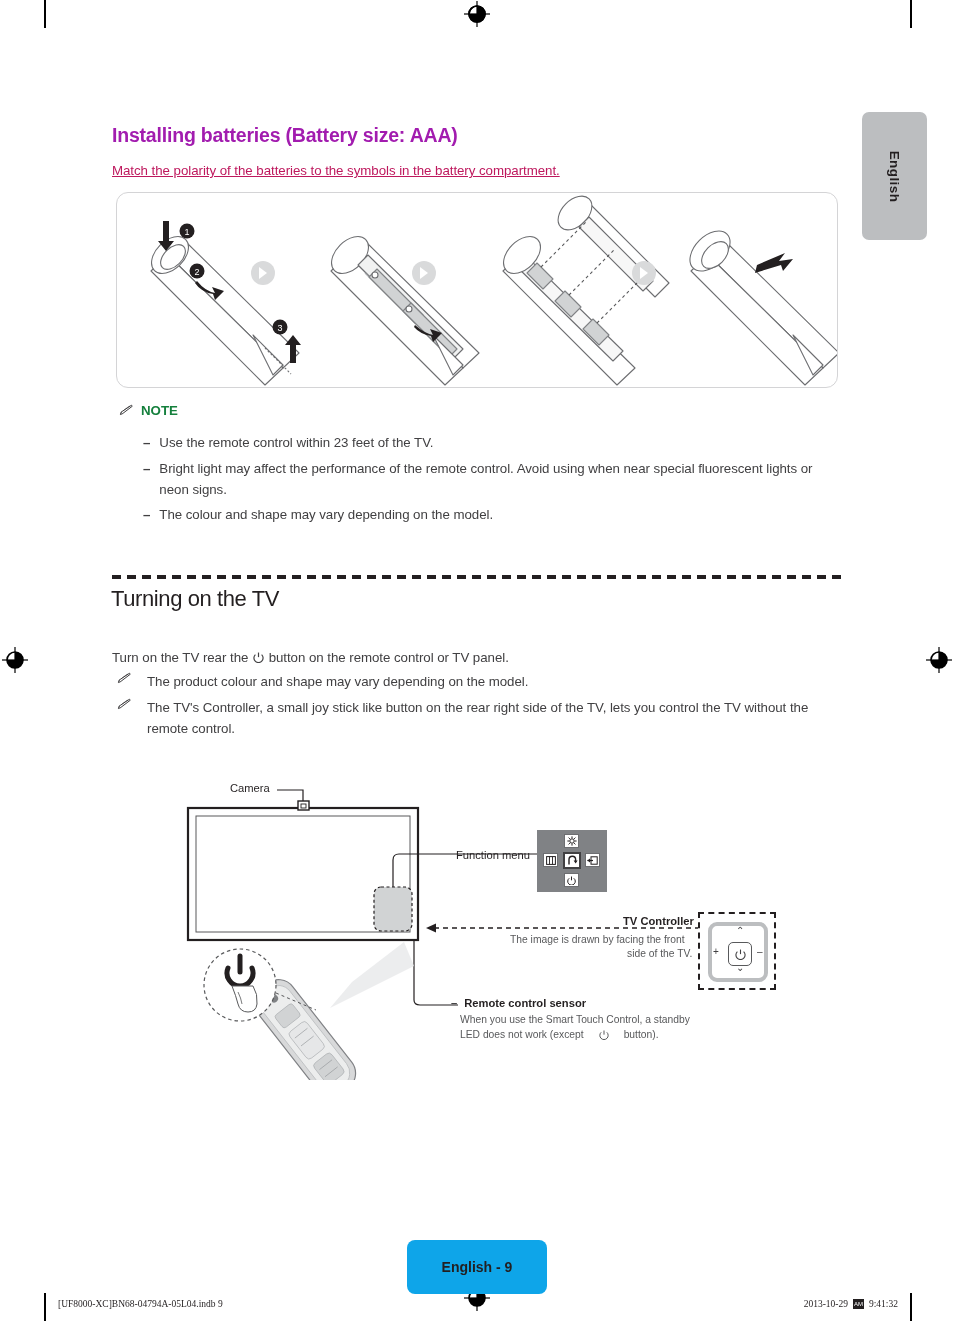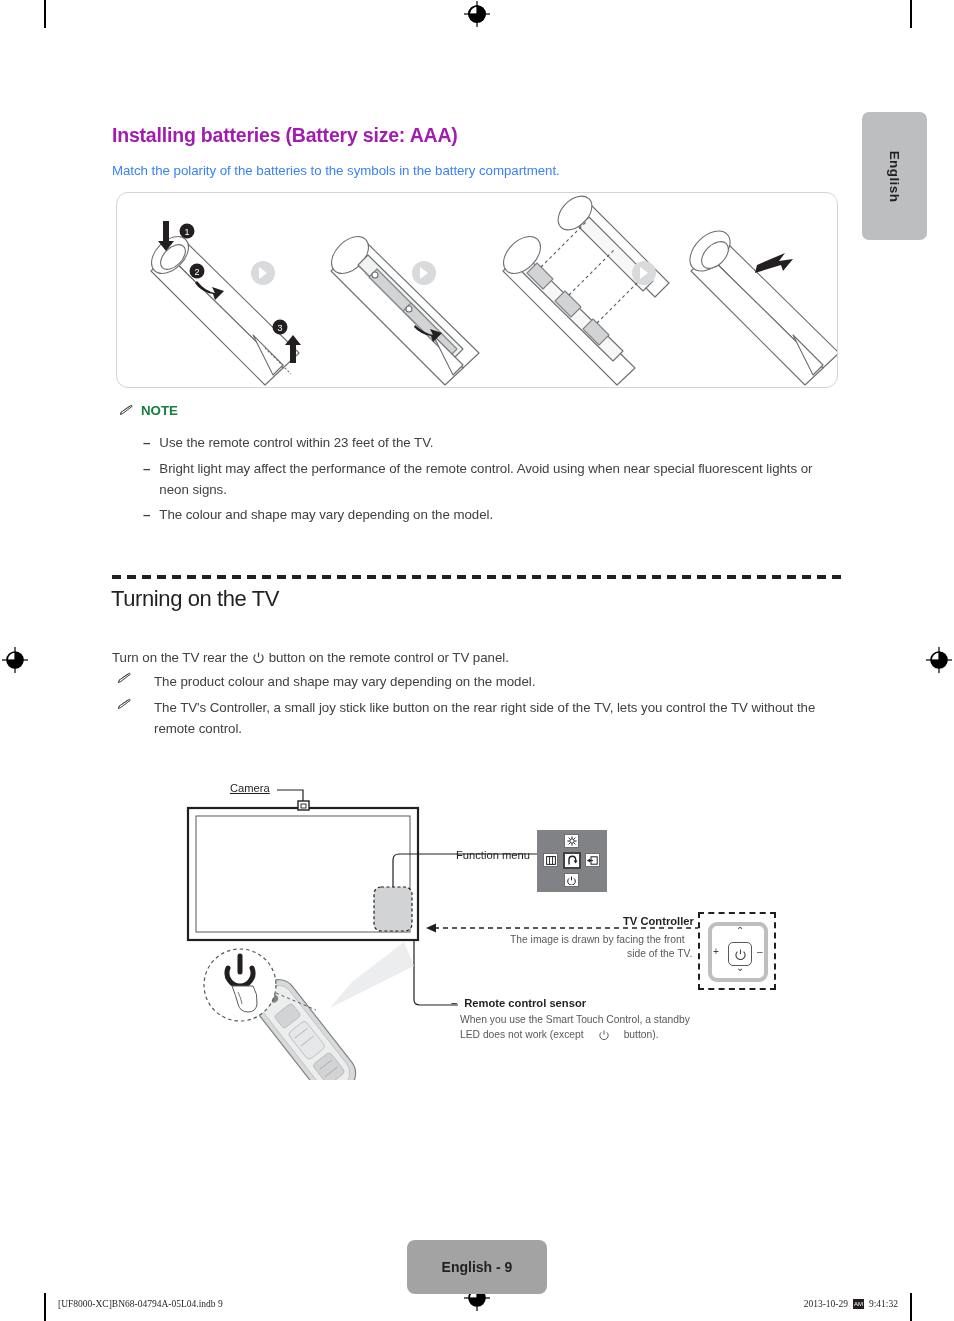--- a/index.html
+++ b/index.html
@@ -51,22 +51,23 @@
     left: 112px; top: 124px;
     font-size: 19.5px;
     font-weight: bold;
     letter-spacing: -0.2px;
     color: #a21caf;
   }
   .p-intro {
     position: absolute;
     left: 112px; top: 163px;
     font-size: 13.3px;
-    color: #3b82f6;
+    color: #be185d;
     letter-spacing: -0.05px;
+    text-decoration: underline;
   }
 
   
   .illus-box {
     position: absolute;
     left: 116px; top: 192px;
     width: 722px; height: 196px;
     border: 1px solid #d4d4d6;
     border-radius: 12px;
     background: #fff;
@@ -121,21 +122,21 @@
     letter-spacing: -0.05px;
     line-height: 1.55;
   }
   .note-row {
     position: absolute;
     left: 116px;
     width: 726px;
     font-size: 13.3px;
     color: #414042;
     display: flex;
-    gap: 23px;
+    gap: 16px;
     line-height: 1.55;
     letter-spacing: -0.05px;
   }
   .pwr-inline {
     display: inline-block;
     width: 11px; height: 11px;
     vertical-align: -1px;
     margin: 0 1px;
   }
 
@@ -195,21 +196,21 @@
     font-size: 10px;
     color: #414042;
     font-family: "Liberation Sans", sans-serif;
   }
 
   
   .footer-badge {
     position: absolute;
     left: 407px; top: 1240px;
     width: 140px; height: 54px;
-    background: #a3a3a3;
+    background: #0ea5e9;
     border-radius: 8px;
     display: flex; align-items: center; justify-content: center;
     font-size: 14px; font-weight: bold; color: #231f20;
   }
   .foot-left {
     position: absolute;
     left: 58px; top: 1299px;
     font-size: 9.5px;
     font-family: "Liberation Serif", serif;
     color: #231f20;
@@ -473,21 +474,21 @@
         <circle cx="240" cy="215" r="36" fill="#fff" stroke="#58595b" stroke-width="1.2" stroke-dasharray="3.5 3"></circle>
         <path d="M228 198 A13 13 0 1 0 252 198" fill="none" stroke="#231f20" stroke-width="5" stroke-linecap="round"></path>
         <line x1="240" y1="186" x2="240" y2="202" stroke="#231f20" stroke-width="5" stroke-linecap="round"></line>
         <path d="M232 216 q 4 10 6 18 q 2 8 10 8 q 8 0 9 -8 q 1 -10 -4 -18 z" fill="#fff" stroke="#58595b" stroke-width="1"></path>
         <path d="M238 222 q 3 6 4 12" fill="none" stroke="#58595b" stroke-width="0.8"></path>
         <line x1="276" y1="223" x2="316" y2="240" stroke="#58595b" stroke-width="1" stroke-dasharray="3 3"></line>
       </g>
     </svg>
   </div>
 
-  <div class="dlabel" style="left:230px;top:782px;text-decoration:underline;">Camera</div>
+  <div class="dlabel" style="left:230px;top:782px;">Camera</div>
   <div class="dlabel" style="left:456px;top:849px;">Function menu</div>
 
   <div class="func-panel">
     <div class="fkey sm" style="left:27px;top:4px;">
       <svg width="10" height="10" viewBox="0 0 10 10">
         <circle cx="5" cy="5" r="2.2" fill="none" stroke="#231f20" stroke-width="1"></circle>
         <g stroke="#231f20" stroke-width="1">
           <line x1="5" y1="0.4" x2="5" y2="2.2"></line>
             <line x1="5" y1="7.8" x2="5" y2="9.6"></line>
           <line x1="0.4" y1="5" x2="2.2" y2="5"></line>

